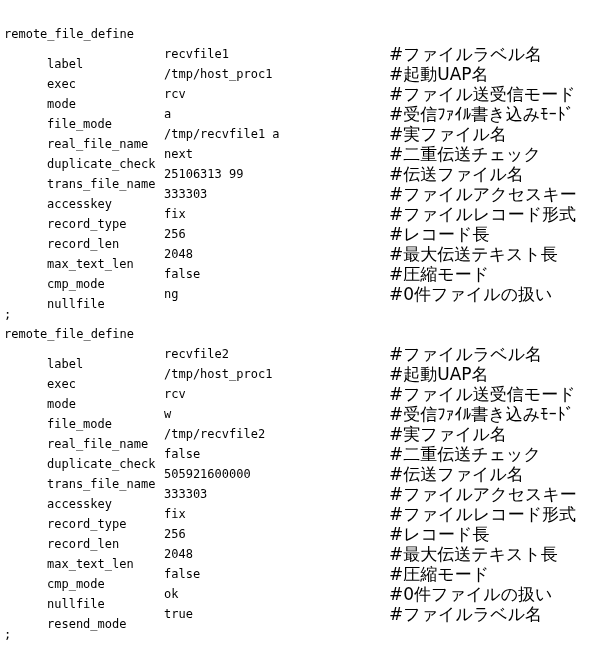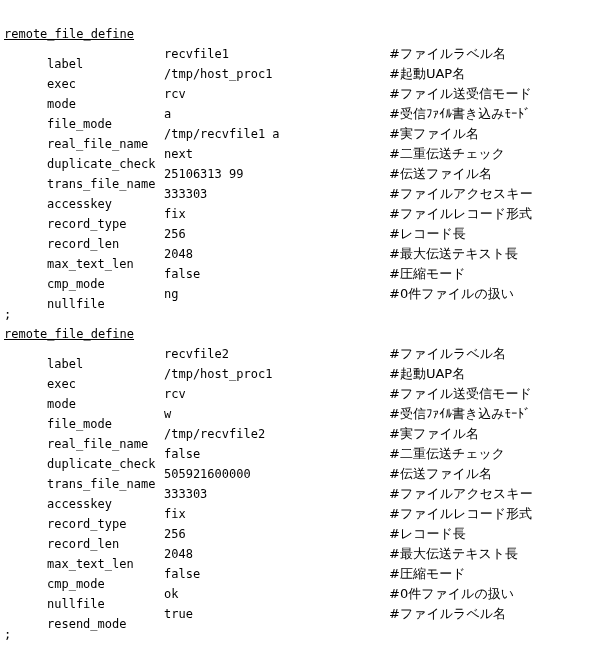--- a/index.html
+++ b/index.html
@@ -1,23 +1,23 @@
 <!DOCTYPE html>
 <html><head>
   <meta charset="utf-8">
   <style>
     html, body { margin: 0; padding: 0; background: #ffffff; }
     body { width: 610px; height: 662px; overflow: hidden; position: relative;
       font-family: "DejaVu Sans Mono", "Liberation Mono", monospace; font-size: 12px; color: #000; }
     .doc { position: absolute; left: 4px; top: 24px; }
     .line { position: relative; height: 20px; line-height: 20px; white-space: pre; }
-    .head { position: absolute; left: 0; text-decoration: underline; }
+    .head { position: absolute; left: 0; }
     .key { position: absolute; left: 43px; margin-top: 10px; }
     .val { position: absolute; left: 160px; text-align: right; }
-    .cmt { position: absolute; left: 385px; font-family: "DejaVu Sans", sans-serif; font-size: 13px; }
+    .cmt { position: absolute; left: 385px; font-family: "DejaVu Sans", sans-serif; font-size: 17px; }
     .semi { position: absolute; left: 0; }
   </style>
 </head>
 <body>
 
 <div class="doc">
 
   <div class="line"><span class="head">remote_file_define</span></div>
   <div class="line"><span class="key">label</span><span class="val">recvfile1</span><span class="cmt">#ファイルラベル名</span></div>
   <div class="line"><span class="key">exec</span><span class="val">/tmp/host_proc1</span><span class="cmt">#起動UAP名</span></div>

